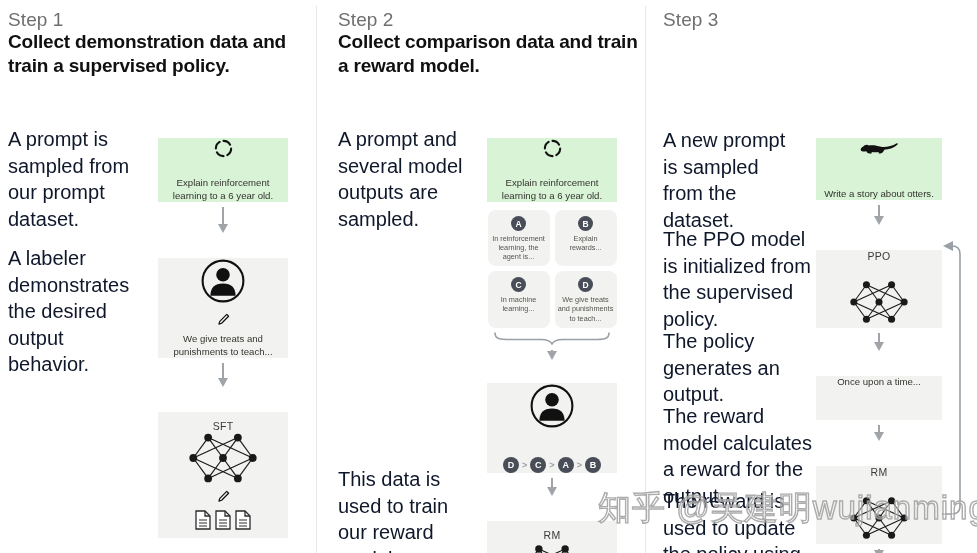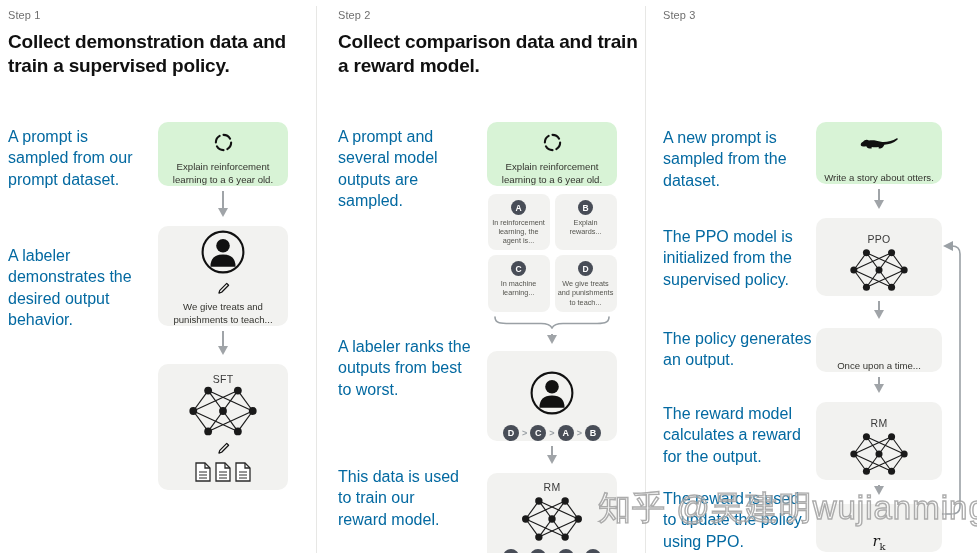--- a/index.html
+++ b/index.html
@@ -1,30 +1,30 @@
 <!DOCTYPE html>
 <html><head>
 <meta charset="utf-8">
 <style>
   html,body { margin:0; padding:0; background:#fff; }
   body { font-family:"Liberation Sans", sans-serif; }
   .canvas { position:relative; width:977px; height:553px; background:#ffffff; overflow:hidden; }
 
   .divider { position:absolute; top:6px; bottom:0; width:1px; background:#e7e7e5; }
 
-  .step-label { position:absolute; font-size:11px; color:#6f6f6f; letter-spacing:.1px; }
+  .step-label { position:absolute; font-size:19px; color:#6f6f6f; letter-spacing:.1px; }
   .heading { position:absolute; margin:0; font-size:19px; font-weight:bold; color:#101010;
              line-height:1.24; letter-spacing:-0.2px; }
 
-  .caption { position:absolute; font-size:16px; color:#0369a1; line-height:1.33; }
+  .caption { position:absolute; font-size:20px; color:#0f172a; line-height:1.33; }
 
   .flow { position:absolute; display:flex; flex-direction:column; align-items:center; }
 
-  .box { box-sizing:border-box; width:130px; border-radius:10px; background:#f2f2f0;
-         display:flex; flex-direction:column; align-items:center; justify-content:flex-end; }
+  .box { box-sizing:border-box; width:130px; border-radius:0; background:#f2f2f0;
+         display:flex; flex-direction:column; align-items:center; justify-content:space-between;margin-top:16px; }
   .box.green { background:#d8f3d6; }
   .box-text { font-size:9.6px; color:#34342f; text-align:center; line-height:1.3; padding:0 6px; }
   .model-label { font-size:10.5px; color:#3a3a3a; letter-spacing:.3px; }
 
   .varrow { position:relative; width:2px; background:#a0a4a8; margin:5px auto 13px; }
   .varrow::after { content:''; position:absolute; left:50%; transform:translateX(-50%); bottom:-9px;
                    width:0; height:0; border:5px solid transparent; border-top:9px solid #a0a4a8; }
 
   .chip { display:inline-flex; align-items:center; justify-content:center;
           width:16px; height:16px; border-radius:50%; background:#484d57; color:#fff;
@@ -156,21 +156,20 @@
             <line x1="4" y1="16" x2="12" y2="16" stroke="#2b2b2b"></line>
           </svg>
       </div>
     </div>
   </div>
 
   <div class="step-label" style="left:338px; top:9px;">Step 2</div>
   <h2 class="heading" style="left:338px; top:30px; width:300px;">Collect comparison data and train a reward model.</h2>
 
   <div class="caption" style="left:338px; top:126px; width:125px;">A prompt and several model outputs are sampled.</div>
-  <div class="caption" style="left:338px; top:336px; width:140px;">A labeler ranks the outputs from best to worst.</div>
   <div class="caption" style="left:338px; top:466px; width:125px;">This data is used to train our reward model.</div>
 
   <div class="flow" style="left:487px; top:122px; width:130px;">
     <div class="box green" style="height:64px; gap:4px;">
       <span>
         <svg width="21" height="21" viewBox="0 0 22 22">
             <g fill="none" stroke="#111" stroke-width="2.2" stroke-linecap="round">
               <path d="M11,3 a8,8 0 0 1 6.9,4"></path>
               <path d="M19,11 a8,8 0 0 1 -4,6.9"></path>
               <path d="M11,19 a8,8 0 0 1 -6.9,-4"></path>

